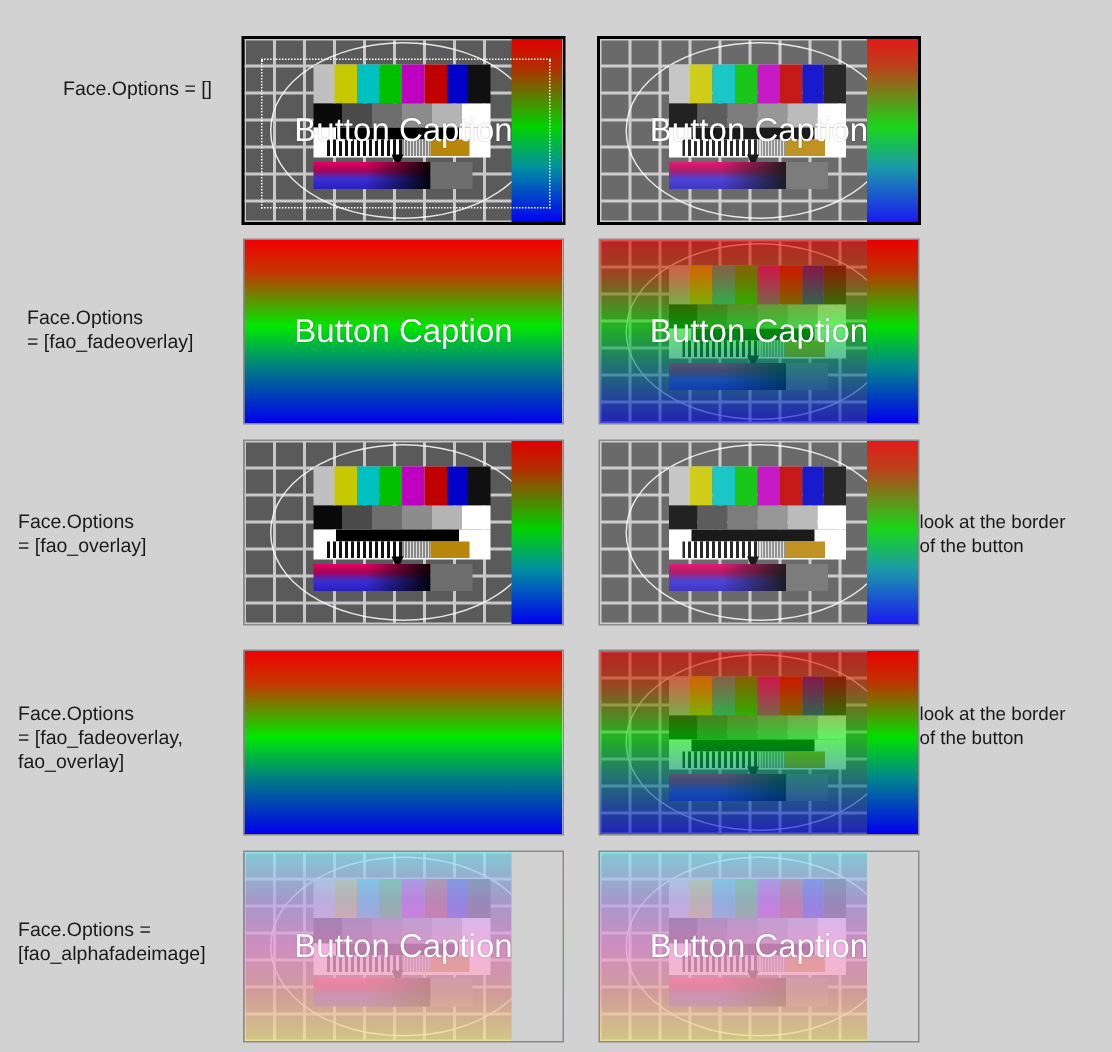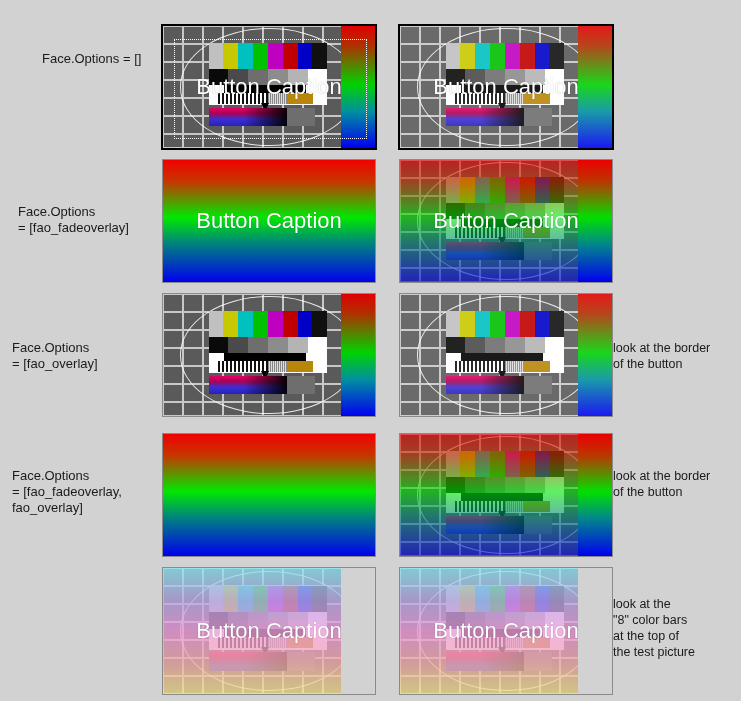--- a/index.html
+++ b/index.html
@@ -396,20 +396,22 @@
             </div>
             <div class="graysq"></div>
           </div>
           <div class="rgbstrip"></div>
         </div>
         <div class="fade half"></div>
       </div>
     </div>
     <div class="note" style="left: 613px; top: 468px;">look at the border
 of the button</div>
+    <div class="rowlabel" style="left: 12px; top: 612px;">Face.Options =
+[fao_alphafadeimage]</div>
     <div class="cell thinborder" style="left: 163px; top: 568px; width: 212px; height: 126px;">
       <div class="stack">
         <div class="tp">
           <div class="gridlines"></div>
           <div class="circle"></div>
           <div class="inner">
             <div class="bars">
               <i style="background: rgb(192, 192, 192);"></i>
               <i style="background: rgb(200, 200, 0);"></i>
               <i style="background: rgb(0, 192, 192);"></i>
@@ -482,17 +484,13 @@
             <div class="graysq"></div>
           </div>
           <div class="rgbstrip"></div>
         </div>
         <div class="alphafade"></div>
         <div class="whitewash"></div>
         <div class="rightpad"></div>
         <div class="caption">Button Caption</div>
       </div>
     </div>
-    <div class="note" style="left: 613px; top: 596px;">look at the
-"8" color bars
-at the top of
-the test picture</div>
   </div>
 
 </body></html>

